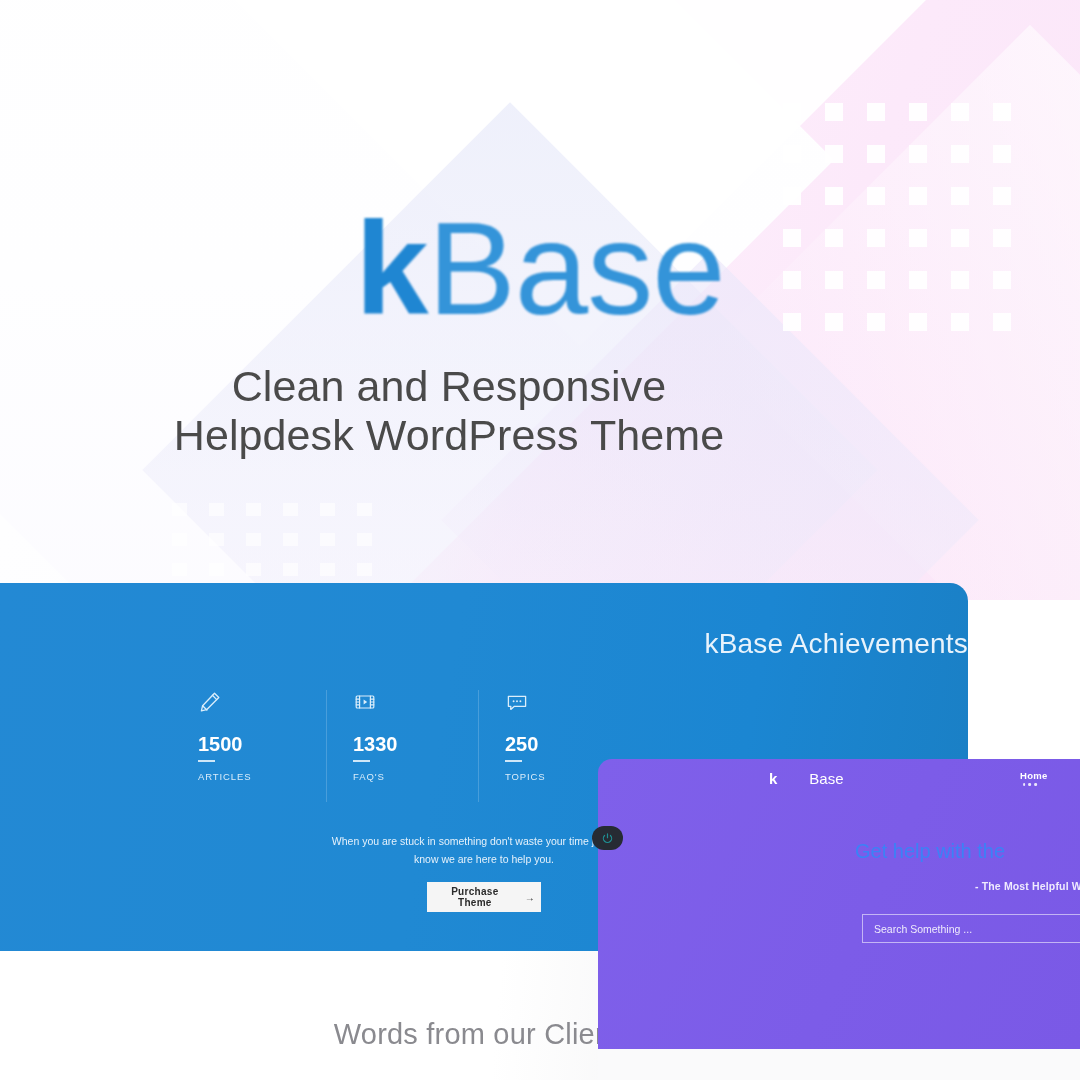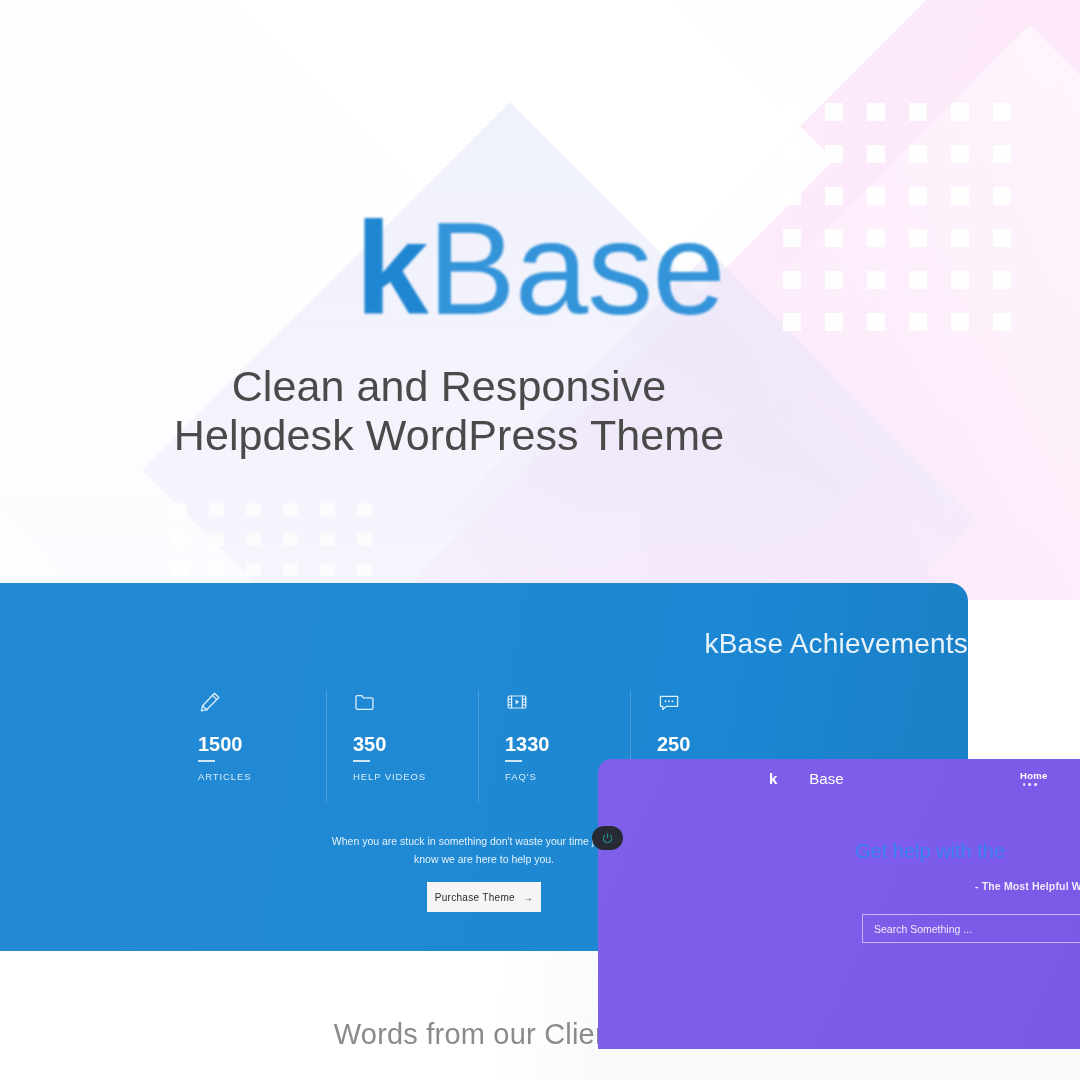--- a/index.html
+++ b/index.html
@@ -204,21 +204,21 @@
     line-height: 18px;
   }
 
   .purchase-btn {
     position: absolute;
     left: 427px; top: 882px;
     width: 114px; height: 30px;
     background: #f5f5f5;
     color: #2b2b2b;
     font-size: 10px;
-    font-weight: normal;
+    font-weight: bold;
     letter-spacing: 0.3px;
     border: none;
     display: flex;
     align-items: center;
     justify-content: center;
     gap: 8px;
     cursor: pointer;
     font-family: "Liberation Sans", sans-serif;
   }
 
@@ -446,30 +446,20 @@
             <path d="M16.5 3.2l4.3 4.3L8.6 19.7 3.4 20.9l1.2-5.2z"></path>
             <path d="M14.4 5.3l4.3 4.3"></path>
             <path d="M4.6 15.7l4.3 4.3"></path>
           </svg>
       </div>
       <div class="stat-value">1500</div>
       <div class="stat-rule"></div>
       <div class="stat-label">ARTICLES</div>
     </div>
 
-    <div class="stat-cell">
-      <div class="stat-icon">
-        <svg width="24" height="24" viewBox="0 0 24 24" fill="none" stroke="currentColor" stroke-width="1.3" stroke-linecap="round" stroke-linejoin="round">
-            <path d="M3 7.2a1.6 1.6 0 0 1 1.6-1.6h4.1l1.7 2.2h8a1.6 1.6 0 0 1 1.6 1.6v8.4a1.6 1.6 0 0 1-1.6 1.6H4.6A1.6 1.6 0 0 1 3 17.8z"></path>
-          </svg>
-      </div>
-      <div class="stat-value">350</div>
-      <div class="stat-rule"></div>
-      <div class="stat-label">HELP VIDEOS</div>
-    </div>
 
     <div class="stat-cell">
       <div class="stat-icon">
         <svg width="24" height="24" viewBox="0 0 24 24" fill="none" stroke="currentColor" stroke-width="1.2" stroke-linecap="round" stroke-linejoin="round">
             <rect x="3.2" y="6" width="17.6" height="12" rx="1"></rect>
             <path d="M6.6 6v12M17.4 6v12"></path>
             <path d="M6.6 9.2h-3.4M6.6 12h-3.4M6.6 14.8h-3.4M20.8 9.2h-3.4M20.8 12h-3.4M20.8 14.8h-3.4"></path>
             <path d="M10.6 9.4l3.6 2.6-3.6 2.6z" fill="currentColor" stroke="none"></path>
           </svg>
       </div>

